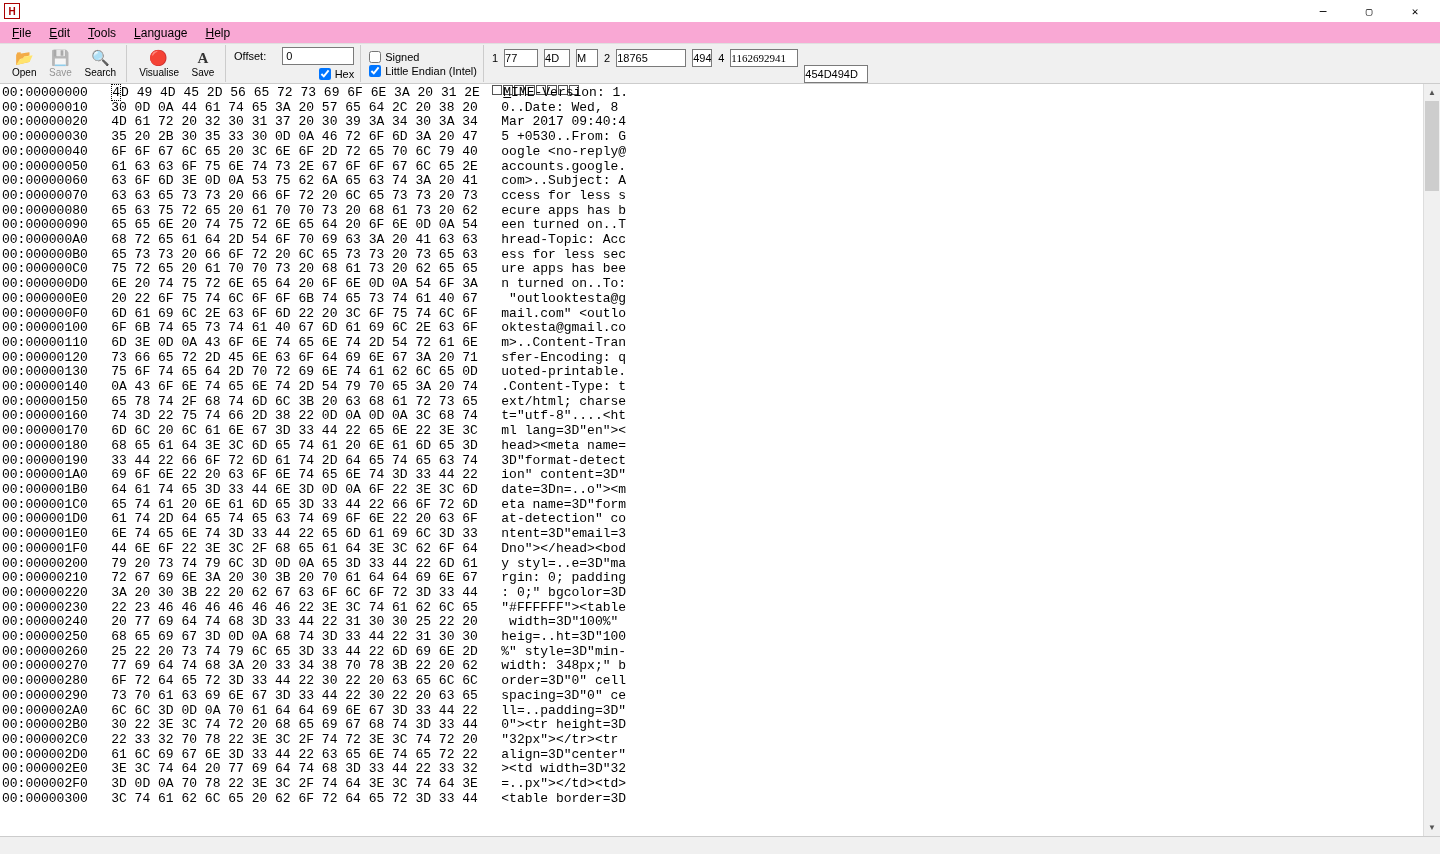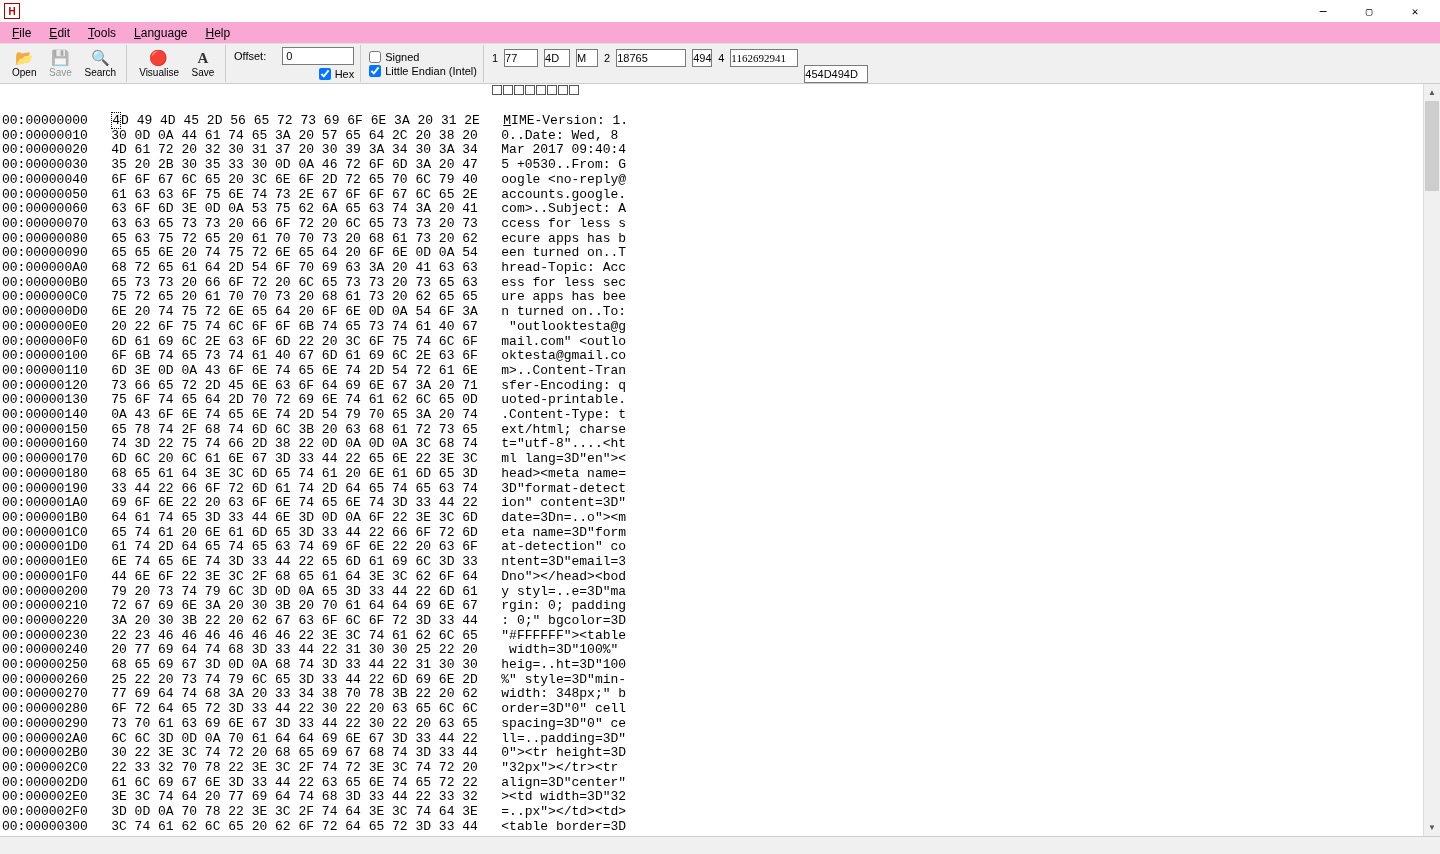--- a/index.html
+++ b/index.html
@@ -25,21 +25,21 @@
 .chk { display: flex; align-items: center; gap: 4px; }
 .chk input { width: 12px; height: 12px; }
 .opts-group { display: flex; flex-direction: column; justify-content: center; gap: 2px; padding: 9px 6px; border-right: 1px solid #ccc; }
 .vals-group { display: flex; flex-direction: column; justify-content: center; gap: 2px; padding: 0 6px; }
 .vals-row1 { display: flex; align-items: center; gap: 6px; }
 .vals-row1 .lblnum { font-size: 11px; }
 .vals-row1 input { height: 18px; border: 1px solid #7a7a7a; padding: 0 0; font-size: 11px; background: #fff; }
 .vals-row2 { display: flex; gap: 1px; }
 .vals-row2 .sq { width: 10px; height: 10px; border: 1px solid #555; }
 .hex-area { display: flex; height: calc(854px - 22px - 22px - 40px - 18px); overflow: hidden; }
-.hex-content { font-family: "Courier New", monospace; font-size: 13px; line-height: 14.7px; white-space: pre; padding: 2px 2px; color: #000; flex: 1; overflow: hidden; margin-top: 28px; }
+.hex-content { font-family: "Courier New", monospace; font-size: 13px; line-height: 14.7px; white-space: pre; padding: 2px 2px; color: #000; flex: 1; overflow: hidden; }
 .hex-content .cursor { border: 1px dotted #000; }
 .vscroll { width: 17px; background: #f0f0f0; border-left: 1px solid #ddd; position: relative; }
 .vscroll .thumb { position: absolute; top: 17px; left: 1px; right: 1px; height: 90px; background: #cdcdcd; }
 .vscroll .arr { position: absolute; left: 0; right: 0; height: 17px; display: flex; align-items: center; justify-content: center; font-size: 8px; color: #555; }
 .vscroll .arr.up { top: 0; }
 .vscroll .arr.dn { bottom: 0; }
 .status-bar { height: 18px; background: #f0f0f0; border-top: 1px solid #ccc; }
 </style>
 </head>
 <body>

